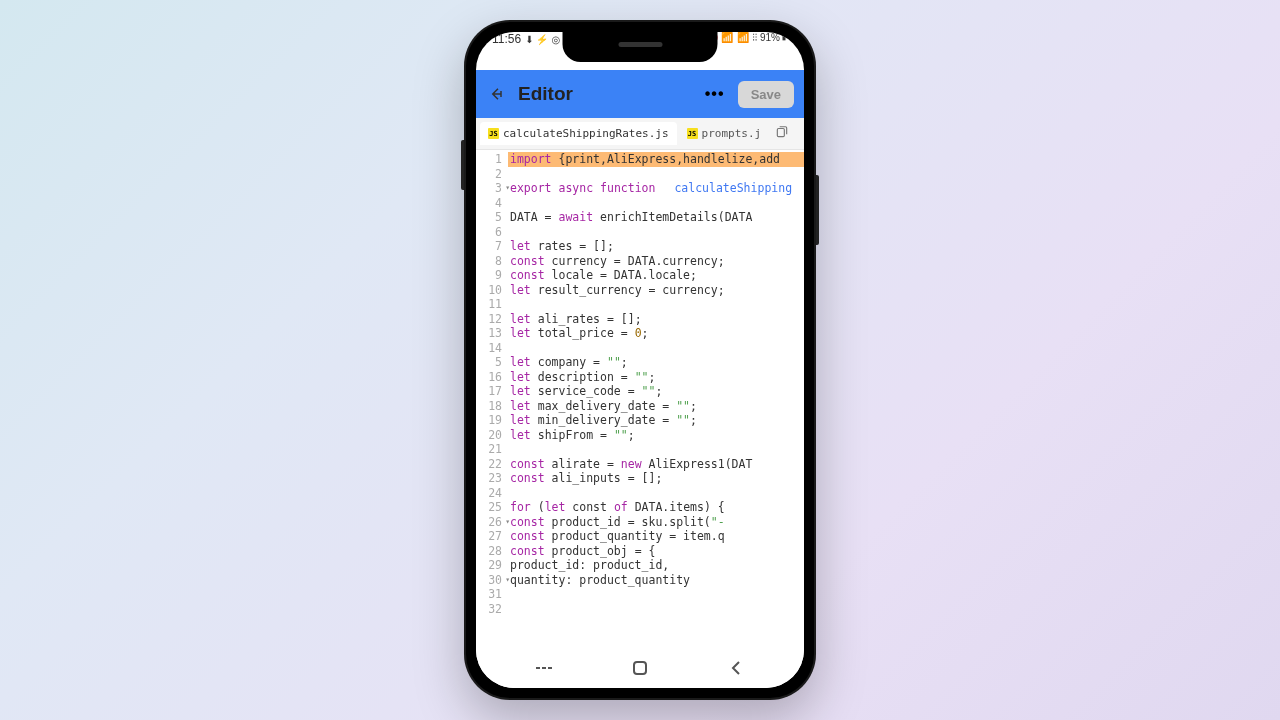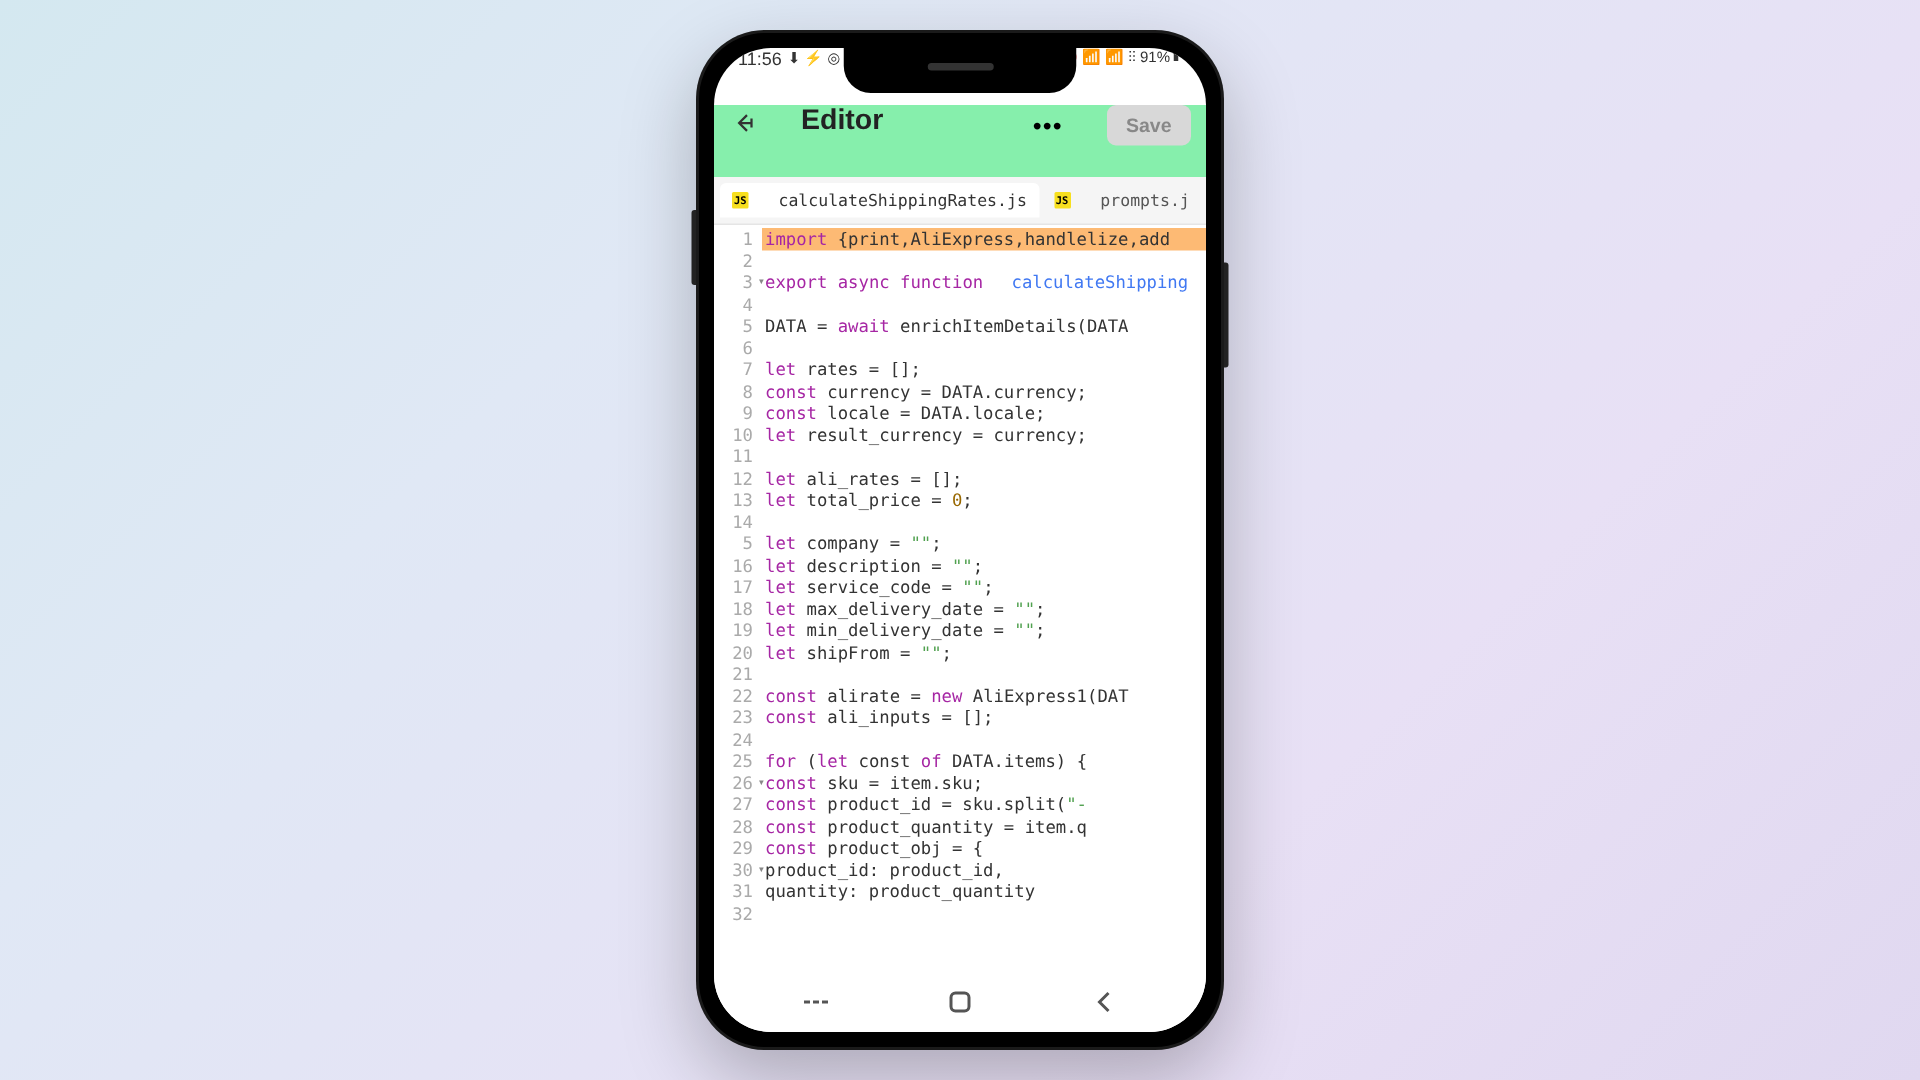--- a/index.html
+++ b/index.html
@@ -84,24 +84,24 @@
 }
 .status-left, .status-right {
   display: flex;
   align-items: center;
   gap: 4px;
 }
 .status-icon { font-size: 10px; }
 .app-header {
   height: 48px;
   display: flex;
-  align-items: flex-start;
+  align-items: center;
   padding: 0 10px;
-  background: #86efac;
-  gap: 24px;
+  background: #3b82f6;
+  gap: 8px;
 }
 .back-btn {
   width: 24px;
   height: 24px;
   display: flex;
   align-items: center;
   justify-content: center;
   cursor: pointer;
 }
 .header-title {
@@ -135,21 +135,21 @@
   display: flex;
   align-items: center;
   padding: 0 4px;
   background: #f5f5f5;
   border-bottom: 1px solid #e5e5e5;
   gap: 2px;
 }
 .tab {
   display: flex;
   align-items: center;
-  gap: 20px;
+  gap: 4px;
   padding: 5px 8px;
   font-size: 11px;
   font-family: "SF Mono", Menlo, Consolas, monospace;
   color: #555;
   cursor: pointer;
   border-radius: 4px 4px 0 0;
 }
 .tab.active {
   background: #fff;
   color: #333;
@@ -325,21 +325,20 @@
           <div class="code-line"><span class="def">    </span><span class="kw">let</span><span class="def"> description = </span><span class="str">""</span><span class="def">;</span></div>
           <div class="code-line"><span class="def">    </span><span class="kw">let</span><span class="def"> service_code = </span><span class="str">""</span><span class="def">;</span></div>
           <div class="code-line"><span class="def">    </span><span class="kw">let</span><span class="def"> max_delivery_date = </span><span class="str">""</span><span class="def">;</span></div>
           <div class="code-line"><span class="def">    </span><span class="kw">let</span><span class="def"> min_delivery_date = </span><span class="str">""</span><span class="def">;</span></div>
           <div class="code-line"><span class="def">    </span><span class="kw">let</span><span class="def"> shipFrom = </span><span class="str">""</span><span class="def">;</span></div>
           <div class="code-line"></div>
           <div class="code-line"><span class="def">    </span><span class="kw">const</span><span class="def"> alirate = </span><span class="kw">new</span><span class="def"> AliExpress1(DAT</span></div>
           <div class="code-line"><span class="def">    </span><span class="kw">const</span><span class="def"> ali_inputs = [];</span></div>
           <div class="code-line"></div>
           <div class="code-line"><span class="def">    </span><span class="kw">for</span><span class="def"> (</span><span class="kw">let</span><span class="def"> const </span><span class="kw">of</span><span class="def"> DATA.items) {</span></div>
-          <div class="code-line"><span class="def">        </span><span class="kw">const</span><span class="def"> sku = item.sku;</span></div>
           <div class="code-line"><span class="def">        </span><span class="kw">const</span><span class="def"> product_id = sku.split(</span><span class="str">"-</span></div>
           <div class="code-line"><span class="def">        </span><span class="kw">const</span><span class="def"> product_quantity = item.q</span></div>
           <div class="code-line"><span class="def">        </span><span class="kw">const</span><span class="def"> product_obj = {</span></div>
           <div class="code-line"><span class="def">            product_id: product_id,</span></div>
           <div class="code-line"><span class="def">            quantity: product_quantity</span></div>
         </div>
     </div>
 
     <div class="nav-bar">
       <div class="nav-btn">

